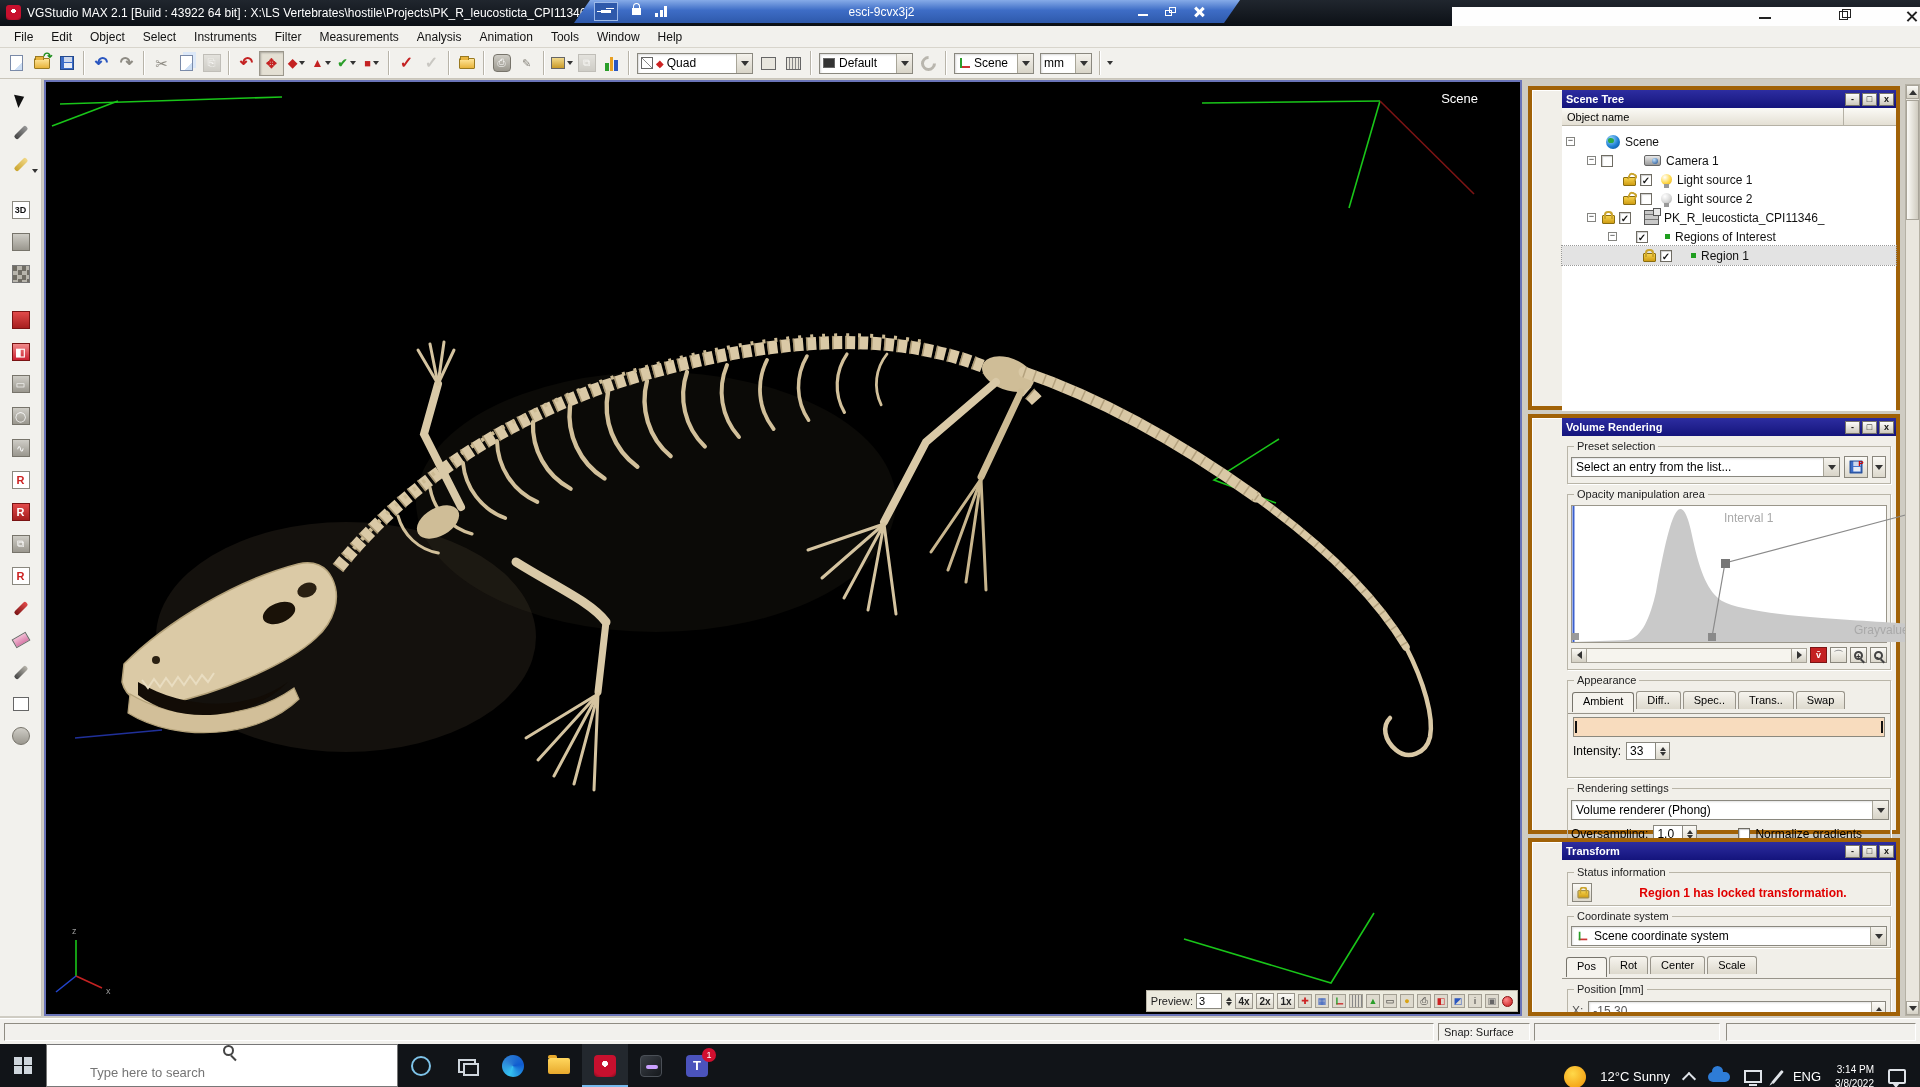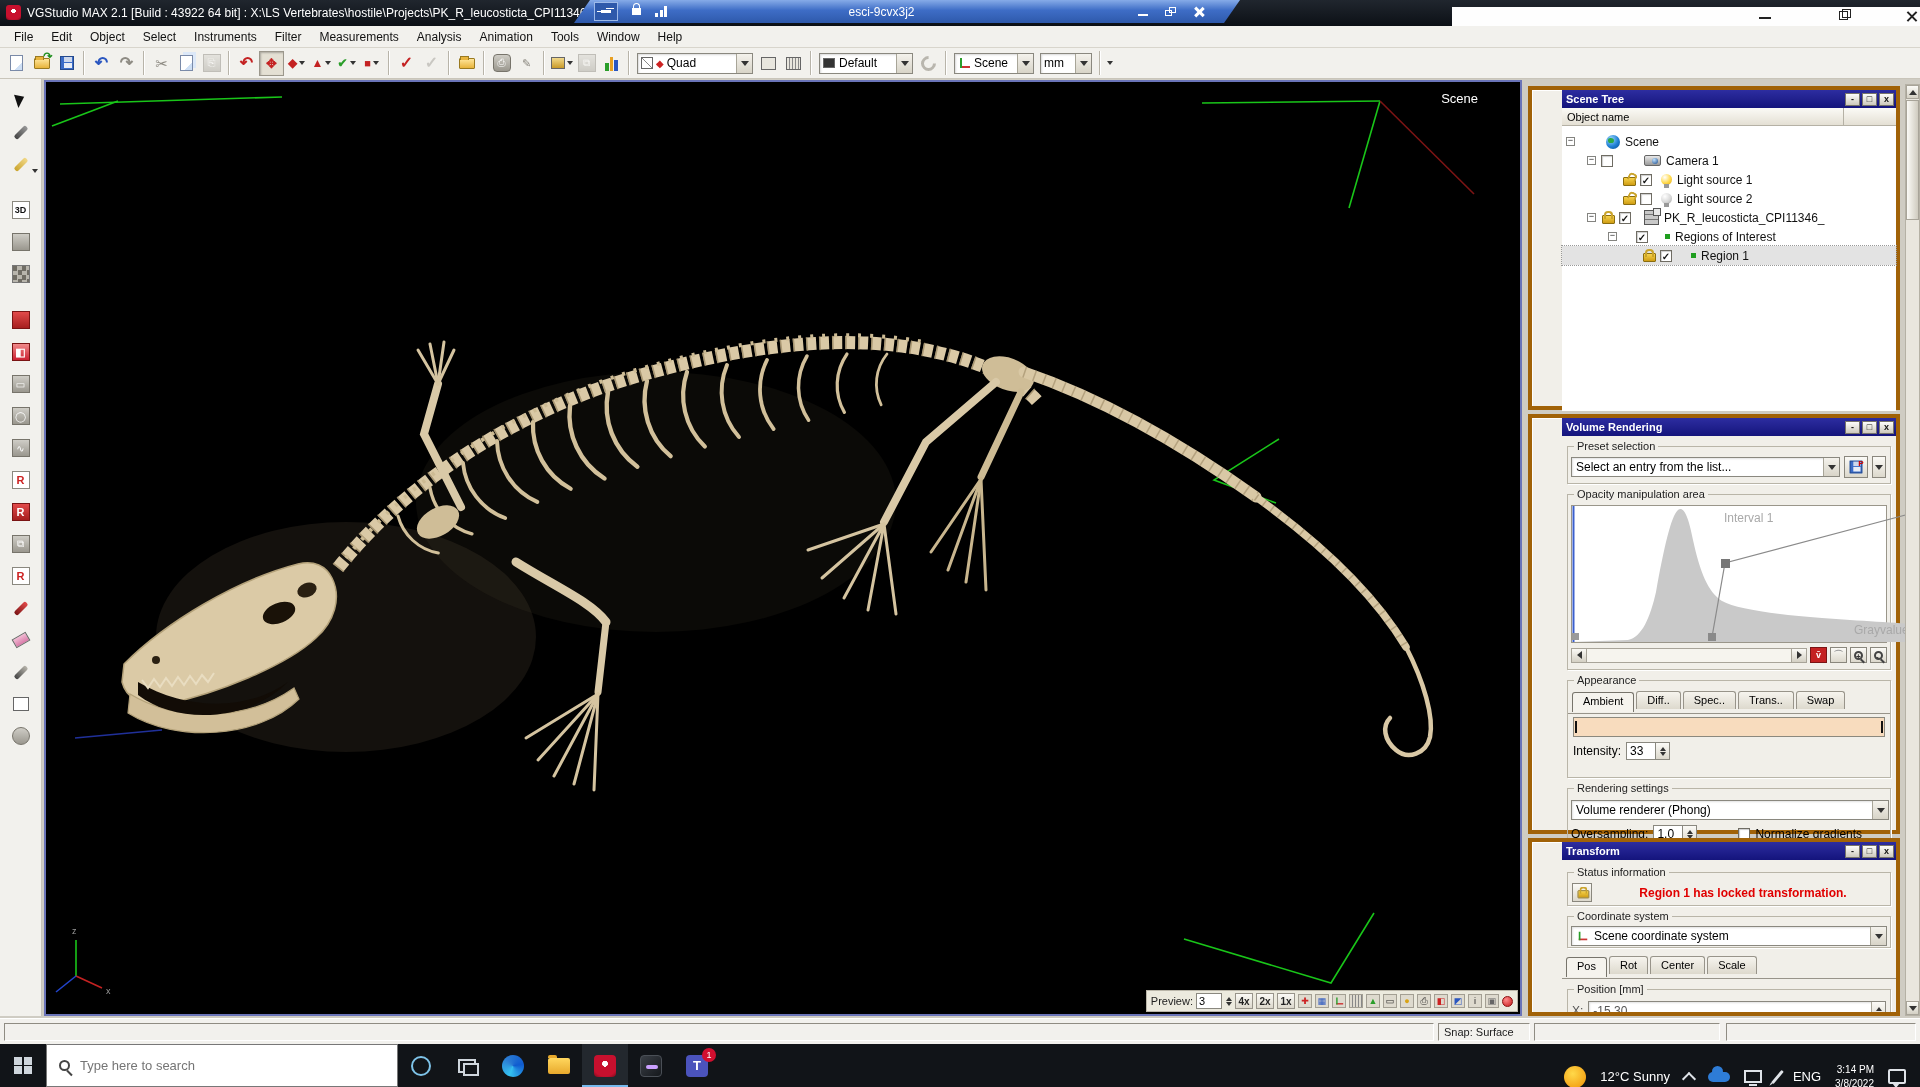--- a/index.html
+++ b/index.html
@@ -149,21 +149,21 @@
 
   
   #statusbar{position:absolute;left:0;top:1018px;width:1920px;height:26px;background:#f2f1ed;border-top:1px solid #fff;}
   .sb-cell{position:absolute;top:4px;height:18px;border:1px solid;border-color:#8f8c82 #ffffff #ffffff #8f8c82;font-size:11px;display:flex;align-items:center;padding-left:5px;color:#222;background:#f2f1ed;}
 
   
   #taskbar{position:absolute;left:0;top:1044px;width:1920px;height:43px;background:#111418;display:flex;align-items:stretch;color:#fff;}
   .tb-slot{width:46px;display:flex;align-items:center;justify-content:center;position:relative;}
   .winlogo{display:grid;grid-template-columns:8px 8px;grid-template-rows:8px 8px;gap:1.5px;}
   .winlogo i{background:#cfd6dd;}
-  #search-box{width:352px;background:#fff;display:flex;align-items:center;gap:8px;padding-left:12px;border:1px solid #777;}
+  #search-box{width:352px;background:#fff;display:flex;align-items:center;gap:8px;padding-left:12px;border:1px solid #777;flex-direction:column;}
   #search-box input{border:none;outline:none;font-size:13px;width:280px;color:#333;background:transparent;}
   .smag{position:relative;width:11px;height:11px;border:2px solid #444;border-radius:50%;flex:0 0 auto;}
   .smag::after{content:"";position:absolute;right:-5px;bottom:-5px;width:7px;height:2px;background:#444;transform:rotate(45deg);}
   .cortana{width:20px;height:20px;border-radius:50%;border:2.5px solid #7ec3e8;}
   .taskview{width:18px;height:14px;border:2px solid #cfd6dd;position:relative;background:#111418;}
   .taskview::after{content:"";position:absolute;right:-5px;bottom:-5px;width:12px;height:9px;border:2px solid #cfd6dd;background:#111418;}
   .edge{width:22px;height:22px;border-radius:50%;background:conic-gradient(from 200deg,#35c1f1,#2b7cd3,#0f5bd0,#35c1f1);}
   .fexp{width:22px;height:16px;background:linear-gradient(#ffd75e,#e8a92c);border-radius:2px;position:relative;}
   .fexp::before{content:"";position:absolute;left:0;top:-3px;width:9px;height:3px;background:#e8a92c;border-radius:2px 2px 0 0;}
   .vgs{width:22px;height:22px;border-radius:4px;background:radial-gradient(circle at 50% 40%,#fff 16%,#c8102e 18% 72%,#7a0a1c);}

